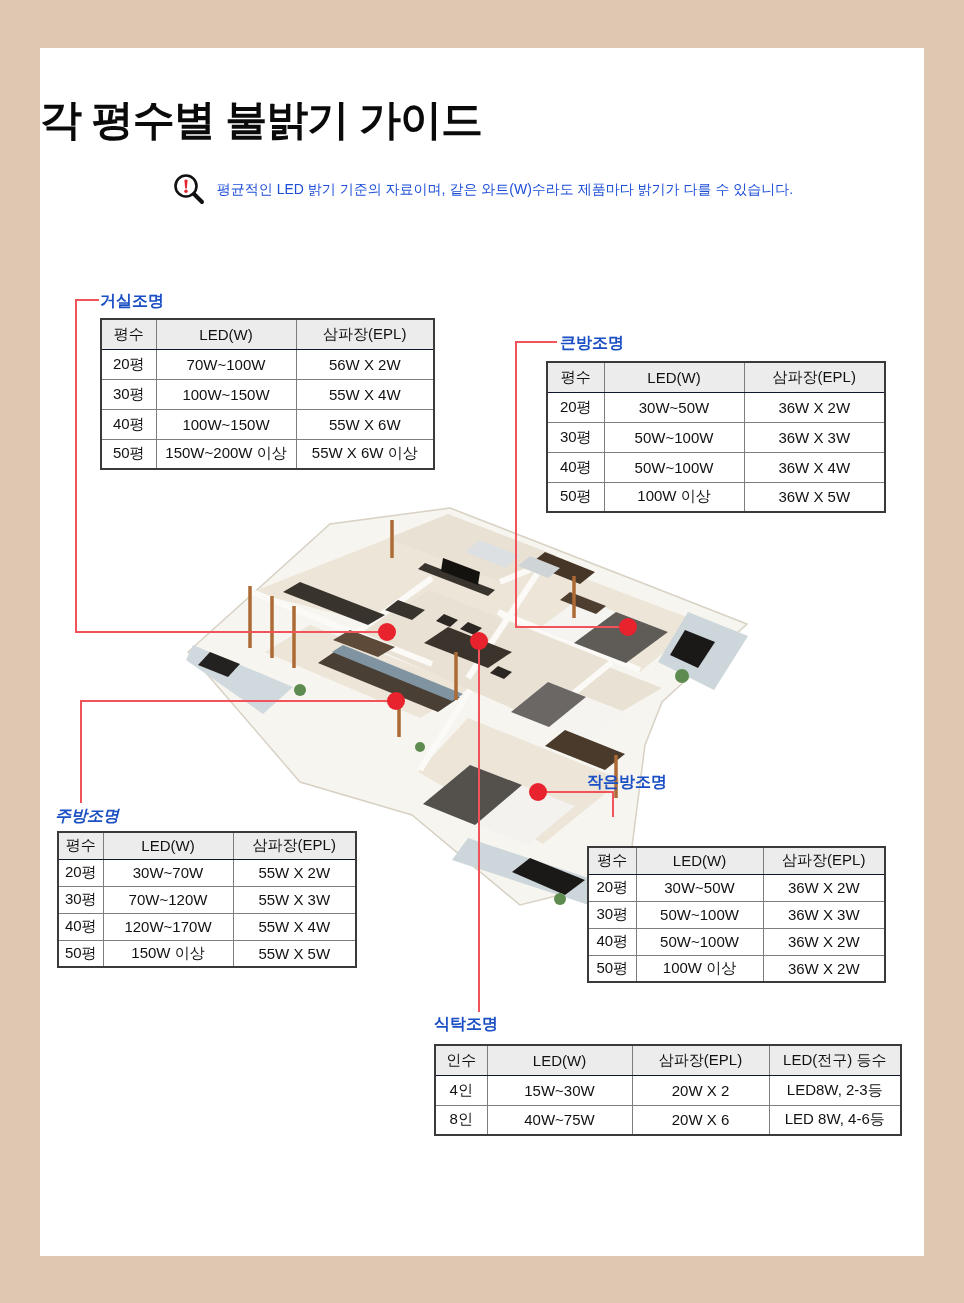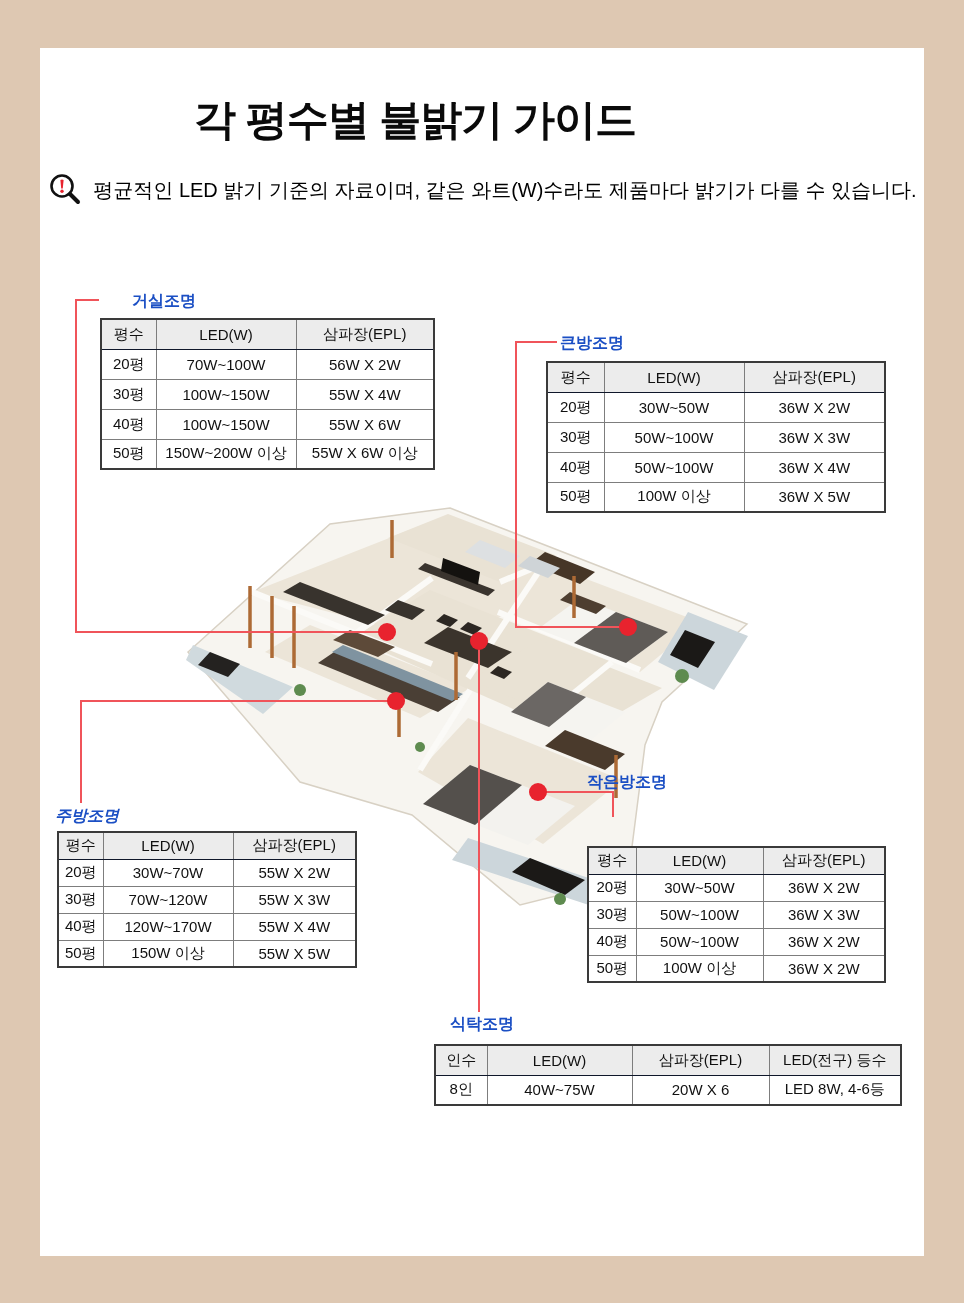--- a/index.html
+++ b/index.html
@@ -9,28 +9,28 @@
     background:#dec8b2;
     font-family:"Liberation Sans","DejaVu Sans",sans-serif;
     overflow:hidden;
   }
   .content{
     position:absolute;left:40px;top:48px;width:884px;height:1208px;
     background:#ffffff;
   }
   .page-title{
     position:absolute;left:40px;top:92px;width:750px;
-    text-align:center;font-size:42px;font-weight:900;color:#0a0a0a;
+    text-align:left;font-size:42px;font-weight:900;color:#0a0a0a;
     letter-spacing:-1px;
   }
   .notice{
     position:absolute;left:40px;top:172px;width:884px;
     display:flex;align-items:center;justify-content:center;gap:10px;
   }
-  .notice-text{font-size:20px;color:#000000;}
+  .notice-text{font-size:14px;color:#1d4ed8;}
   .tbl-label{
     position:absolute;font-size:16px;font-weight:bold;color:#1b4fc4;
     white-space:nowrap;z-index:4;
   }
   table.guide{
     position:absolute;border-collapse:collapse;table-layout:fixed;
     background:#fff;z-index:3;
     border:2px solid #3a3a3a;
     font-size:15px;color:#111;
   }
@@ -157,21 +157,21 @@
   <div class="conn" style="left:612px;top:791px;width:2px;height:26px;"></div>
 
   <div class="conn" style="left:478px;top:641px;width:2px;height:371px;"></div>
 
   <div class="dot" style="left:378px;top:623px;"></div>
   <div class="dot" style="left:470px;top:632px;"></div>
   <div class="dot" style="left:619px;top:618px;"></div>
   <div class="dot" style="left:387px;top:692px;"></div>
   <div class="dot" style="left:529px;top:783px;"></div>
 
-  <div class="tbl-label" style="left:100px;top:291px;margin-left:32px;">거실조명</div>
+  <div class="tbl-label" style="left:100px;top:291px;">거실조명</div>
   <table class="guide rh30" style="left:100px;top:318px;width:333px;">
       <colgroup>
         <col style="width: 55px;">
         <col style="width: 140px;">
         <col style="width: 138px;">
       </colgroup>
       <thead>
         <tr>
           <th>평수</th>
           <th>LED(W)</th>
@@ -309,38 +309,44 @@
           <td>36W X 2W</td>
         </tr>
         <tr>
           <td>50평</td>
           <td>100W 이상</td>
           <td>36W X 2W</td>
         </tr>
       </tbody>
     </table>
 
-  <div class="tbl-label" style="left:434px;top:1014px;margin-left:16px;">식탁조명</div>
+  <div class="tbl-label" style="left:434px;top:1014px;">식탁조명</div>
   <table class="guide rh30" style="left:434px;top:1044px;width:466px;">
       <colgroup>
         <col style="width: 52px;">
         <col style="width: 145px;">
         <col style="width: 137px;">
         <col style="width: 132px;">
       </colgroup>
       <thead>
         <tr>
           <th>인수</th>
           <th>LED(W)</th>
           <th>삼파장(EPL)</th>
           <th>LED(전구) 등수</th>
         </tr>
       </thead>
       <tbody>
         <tr>
+          <td>4인</td>
+          <td>15W~30W</td>
+          <td>20W X 2</td>
+          <td>LED8W, 2-3등</td>
+        </tr>
+        <tr>
           <td>8인</td>
           <td>40W~75W</td>
           <td>20W X 6</td>
           <td>LED 8W, 4-6등</td>
         </tr>
       </tbody>
     </table>
 </div>
 
 </body></html>

